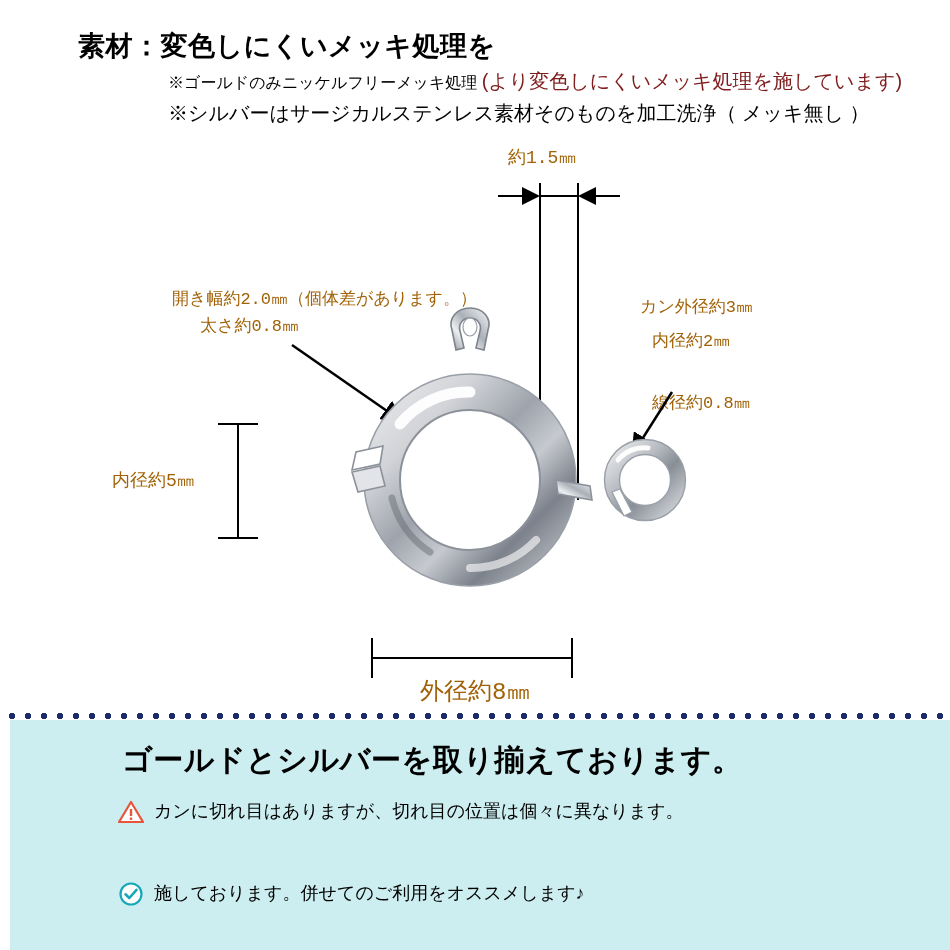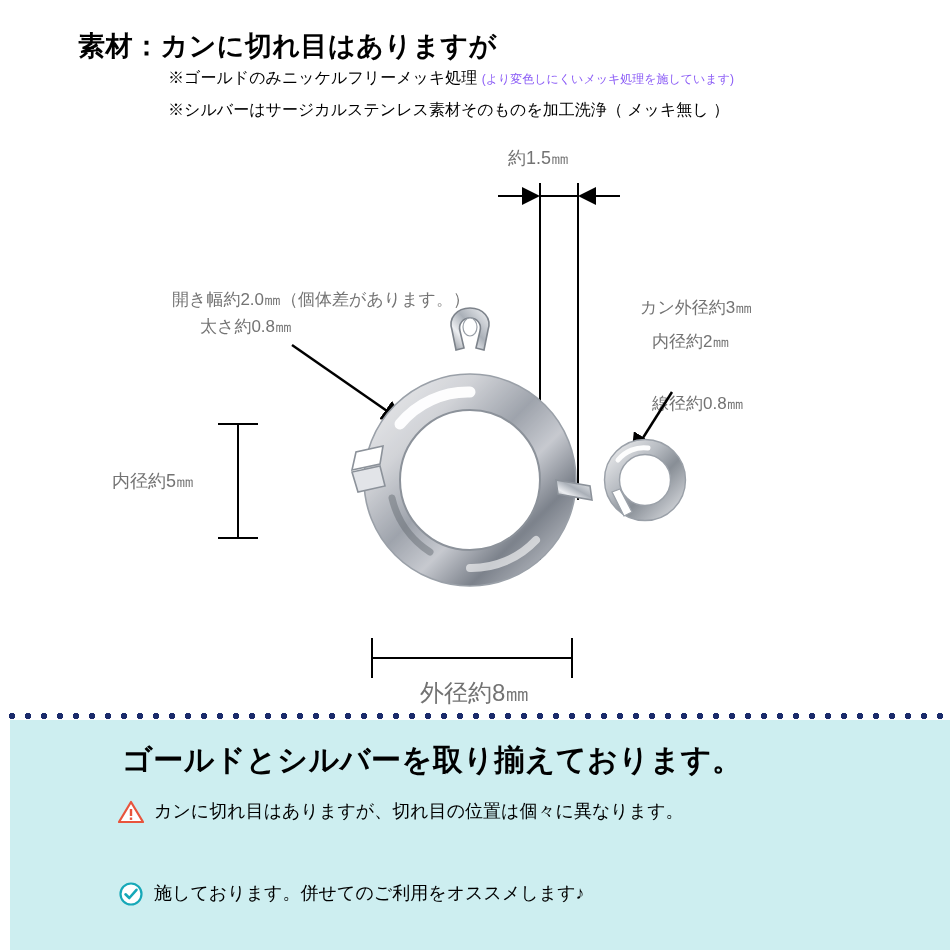--- a/index.html
+++ b/index.html
@@ -33,39 +33,40 @@
   }
   .note-line-1 {
     position: absolute;
     left: 168px;
     top: 68px;
     font-size: 16px;
     white-space: nowrap;
     color: #000;
   }
   .note-line-1 .accent {
-    color: #8b5cf6;
-    font-size: 12px;
+    color: #7f1d1d;
+    font-size: 20px;
   }
   .note-line-2 {
     position: absolute;
     left: 168px;
     top: 100px;
-    font-size: 16px;
+    font-size: 20px;
     white-space: nowrap;
     color: #000;
   }
 
   
   .anno {
     position: absolute;
     font-size: 17px;
-    color: #737373;
+    color: #a16207;
     white-space: nowrap;
     line-height: 1.45;
+    font-family: Liberation Mono, monospace;
   }
   .anno-top-15 { left: 508px; top: 145px; font-size: 18px; }
   .anno-left-1 { left: 172px; top: 288px; }
   .anno-left-2 { left: 172px; top: 315px; margin-left: 28px; }
   .anno-right-1 { left: 640px; top: 296px; }
   .anno-right-2 { left: 652px; top: 330px; }
   .anno-right-3 { left: 652px; top: 364px; margin-top: 28px; }
   .anno-inner5  { left: 112px; top: 468px; font-size: 18px; }
   .anno-outer8  { left: 420px; top: 676px; font-size: 24px; }
 
@@ -129,21 +130,21 @@
     display: block;
     margin-left: 36px;
     white-space: nowrap;
   }
 </style>
 </head>
 <body>
 
 <div id="page">
 
-  <div class="header-title">素材：カンに切れ目はありますが</div>
+  <div class="header-title">素材：変色しにくいメッキ処理を</div>
 
   <div class="note-line-1">
     <span>※ゴールドのみニッケルフリーメッキ処理 </span><span class="accent">(より変色しにくいメッキ処理を施しています)</span>
   </div>
 
   <div class="note-line-2">※シルバーはサージカルステンレス素材そのものを加工洗浄（ メッキ無し ）</div>
 
   <div class="anno anno-top-15">約1.5㎜</div>
   <div class="anno anno-left-1">開き幅約2.0㎜（個体差があります。）</div>
   <div class="anno anno-left-2">太さ約0.8㎜</div>

